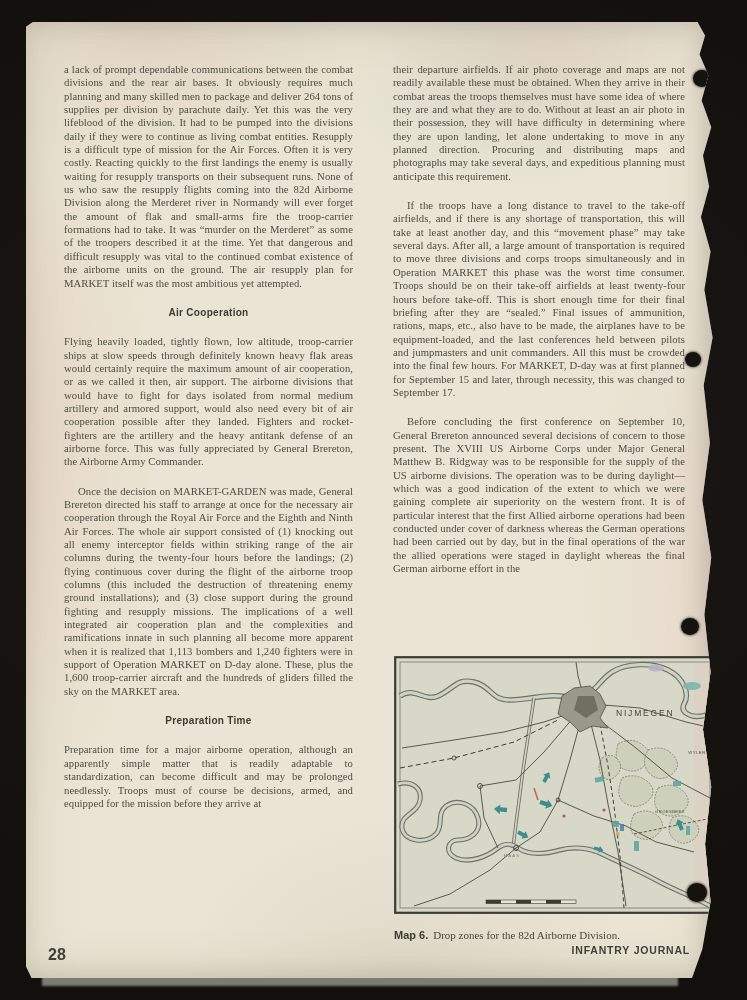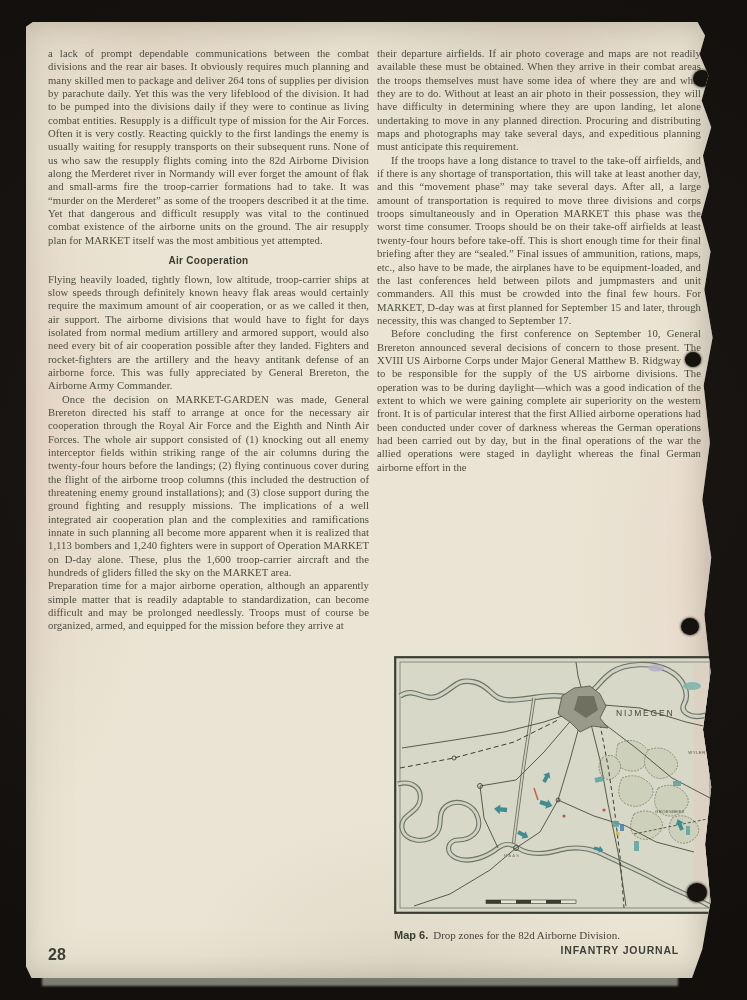--- a/index.html
+++ b/index.html
@@ -18,54 +18,55 @@
         radial-gradient(ellipse 190px 430px at 100% 58%, rgba(233,206,197,.45), transparent 72%),
         radial-gradient(ellipse 320px 220px at 55% 99%, rgba(212,208,190,.5), transparent 70%),
         radial-gradient(ellipse 240px 160px at 70% 6%, rgba(205,210,194,.45), transparent 70%);
       box-shadow:inset 0 0 46px rgba(138,128,108,.28), inset -10px 0 22px rgba(120,110,96,.22);
       clip-path:polygon(0% .5%,1% 0%,97.6% 0%,98.7% 1.4%,97.9% 3.4%,99.2% 5.6%,98.2% 8.2%,
         99.6% 11%,98.4% 14%,99.3% 17.2%,98.1% 20.4%,99.5% 24%,98.6% 28%,99.8% 33%,98.5% 38%,
         99.4% 44%,98.3% 50%,99.6% 56%,98.6% 62%,99.5% 68%,98.4% 74%,99.6% 80%,98.7% 86%,
         99.5% 92%,98.3% 97%,96.8% 100%,.8% 100%,0% 98.8%);}
   .col{position:absolute;font-size:10.7px;line-height:13.35px;color:#4c4d41;
       text-align:justify;letter-spacing:.05px;}
-  .col p{margin:0;text-indent:14px;}
+  .col p{margin:16px;text-indent:14px;}
   .col p.noindent{text-indent:0;}
   .col-left{left:22px;top:25px;width:321px;}
   .col-right{left:351px;top:25px;width:324px;}
   h3.sect{font-family:"Liberation Sans",sans-serif;font-weight:bold;font-size:10px;
       color:#3b3c31;text-align:center;margin:7px 0 5px;letter-spacing:.3px;text-indent:0;}
   figure.mapfig{position:absolute;left:360px;top:626px;width:322px;margin:8px;}
   .map-frame{width:322px;height:258px;}
   figcaption{margin-top:11px;text-align:left;font-size:11px;color:#45463b;}
   .cap-label{font-family:"Liberation Sans",sans-serif;font-weight:bold;margin-right:5px;color:#3b3c31;}
   .footer-num{position:absolute;left:22px;top:924px;font-family:"Liberation Sans",sans-serif;
       font-weight:bold;font-size:16px;color:#3f4035;}
-  .footer-journal{position:absolute;right:35px;top:922px;font-family:"Liberation Sans",sans-serif;
+  .footer-journal{position:absolute;right:24px;top:922px;font-family:"Liberation Sans",sans-serif;
       font-weight:bold;font-size:10.5px;letter-spacing:.8px;color:#3f4035;}
   .ink-dot{position:absolute;border-radius:50%;background:#16130f;box-shadow:0 0 2px 1px rgba(20,16,10,.5);}
   .dot1{left:667px;top:48px;width:18px;height:17px;}
   .dot2{left:659px;top:330px;width:16px;height:15px;}
   .dot3{left:655px;top:596px;width:18px;height:17px;}
   .dot4{left:661px;top:861px;width:20px;height:19px;}
 </style>
 </head>
 <body>
 
 <div class="stage">
   <div class="paper-shadow"></div>
 
   <div class="paper">
 
     <div class="col col-left">
       <p class="noindent">a lack of prompt dependable communications between the combat divisions and the rear air bases. It obviously requires much planning and many skilled men to package and deliver 264 tons of supplies per division by parachute daily. Yet this was the very lifeblood of the division. It had to be pumped into the divisions daily if they were to continue as living combat entities. Resupply is a difficult type of mission for the Air Forces. Often it is very costly. Reacting quickly to the first landings the enemy is usually waiting for resupply transports on their subsequent runs. None of us who saw the resupply flights coming into the 82d Airborne Division along the Merderet river in Normandy will ever forget the amount of flak and small-arms fire the troop-carrier formations had to take. It was “murder on the Merderet” as some of the troopers described it at the time. Yet that dangerous and difficult resupply was vital to the continued combat existence of the airborne units on the ground. The air resupply plan for MARKET itself was the most ambitious yet attempted.</p>
       <h3 class="sect">Air Cooperation</h3>
       <p class="noindent">Flying heavily loaded, tightly flown, low altitude, troop-carrier ships at slow speeds through definitely known heavy flak areas would certainly require the maximum amount of air cooperation, or as we called it then, air support. The airborne divisions that would have to fight for days isolated from normal medium artillery and armored support, would also need every bit of air cooperation possible after they landed. Fighters and rocket-fighters are the artillery and the heavy antitank defense of an airborne force. This was fully appreciated by General Brereton, the Airborne Army Commander.</p>
       <p>Once the decision on MARKET-GARDEN was made, General Brereton directed his staff to arrange at once for the necessary air cooperation through the Royal Air Force and the Eighth and Ninth Air Forces. The whole air support consisted of (1) knocking out all enemy interceptor fields within striking range of the air columns during the twenty-four hours before the landings; (2) flying continuous cover during the flight of the airborne troop columns (this included the destruction of threatening enemy ground installations); and (3) close support during the ground fighting and resupply missions. The implications of a well integrated air cooperation plan and the complexities and ramifications innate in such planning all become more apparent when it is realized that 1,113 bombers and 1,240 fighters were in support of Operation MARKET on D-day alone. These, plus the 1,600 troop-carrier aircraft and the hundreds of gliders filled the sky on the MARKET area.</p>
-      <p class="noindent">Preparation time for a major airborne operation, although an apparently simple matter that is readily adaptable to standardization, can become difficult and may be prolonged needlessly. Troops must of course be organized, armed, and equipped for the mission before they arrive at</p>
+      <h3 class="sect">Preparation Time</h3>
+      <p class="noindent">Preparation time for a major airborne operation, although an apparently simple matter that is readily adaptable to standardization, can become difficult and may be prolonged needlessly. Troops must of course be decisions, armed, and equipped for the mission before they arrive at</p>
     </div>
 
     <div class="col col-right">
       <p class="noindent">their departure airfields. If air photo coverage and maps are not readily available these must be obtained. When they arrive in their combat areas the troops themselves must have some idea of where they are and what they are to do. Without at least an air photo in their possession, they will have difficulty in determining where they are upon landing, let alone undertaking to move in any planned direction. Procuring and distributing maps and photographs may take several days, and expeditious planning must anticipate this requirement.</p>
       <p>If the troops have a long distance to travel to the take-off airfields, and if there is any shortage of transportation, this will take at least another day, and this “movement phase” may take several days. After all, a large amount of transportation is required to move three divisions and corps troops simultaneously and in Operation MARKET this phase was the worst time consumer. Troops should be on their take-off airfields at least twenty-four hours before take-off. This is short enough time for their final briefing after they are “sealed.” Final issues of ammunition, rations, maps, etc., also have to be made, the airplanes have to be equipment-loaded, and the last conferences held between pilots and jumpmasters and unit commanders. All this must be crowded into the final few hours. For MARKET, D-day was at first planned for September 15 and later, through necessity, this was changed to September 17.</p>
       <p>Before concluding the first conference on September 10, General Brereton announced several decisions of concern to those present. The XVIII US Airborne Corps under Major General Matthew B. Ridgway was to be responsible for the supply of the US airborne divisions. The operation was to be during daylight—which was a good indication of the extent to which we were gaining complete air superiority on the western front. It is of particular interest that the first Allied airborne operations had been conducted under cover of darkness whereas the German operations had been carried out by day, but in the final operations of the war the allied operations were staged in daylight whereas the final German airborne effort in the</p>
     </div>
 
     <figure class="mapfig">
       <svg class="map-frame" viewBox="0 0 322 258" xmlns="http://www.w3.org/2000/svg">

